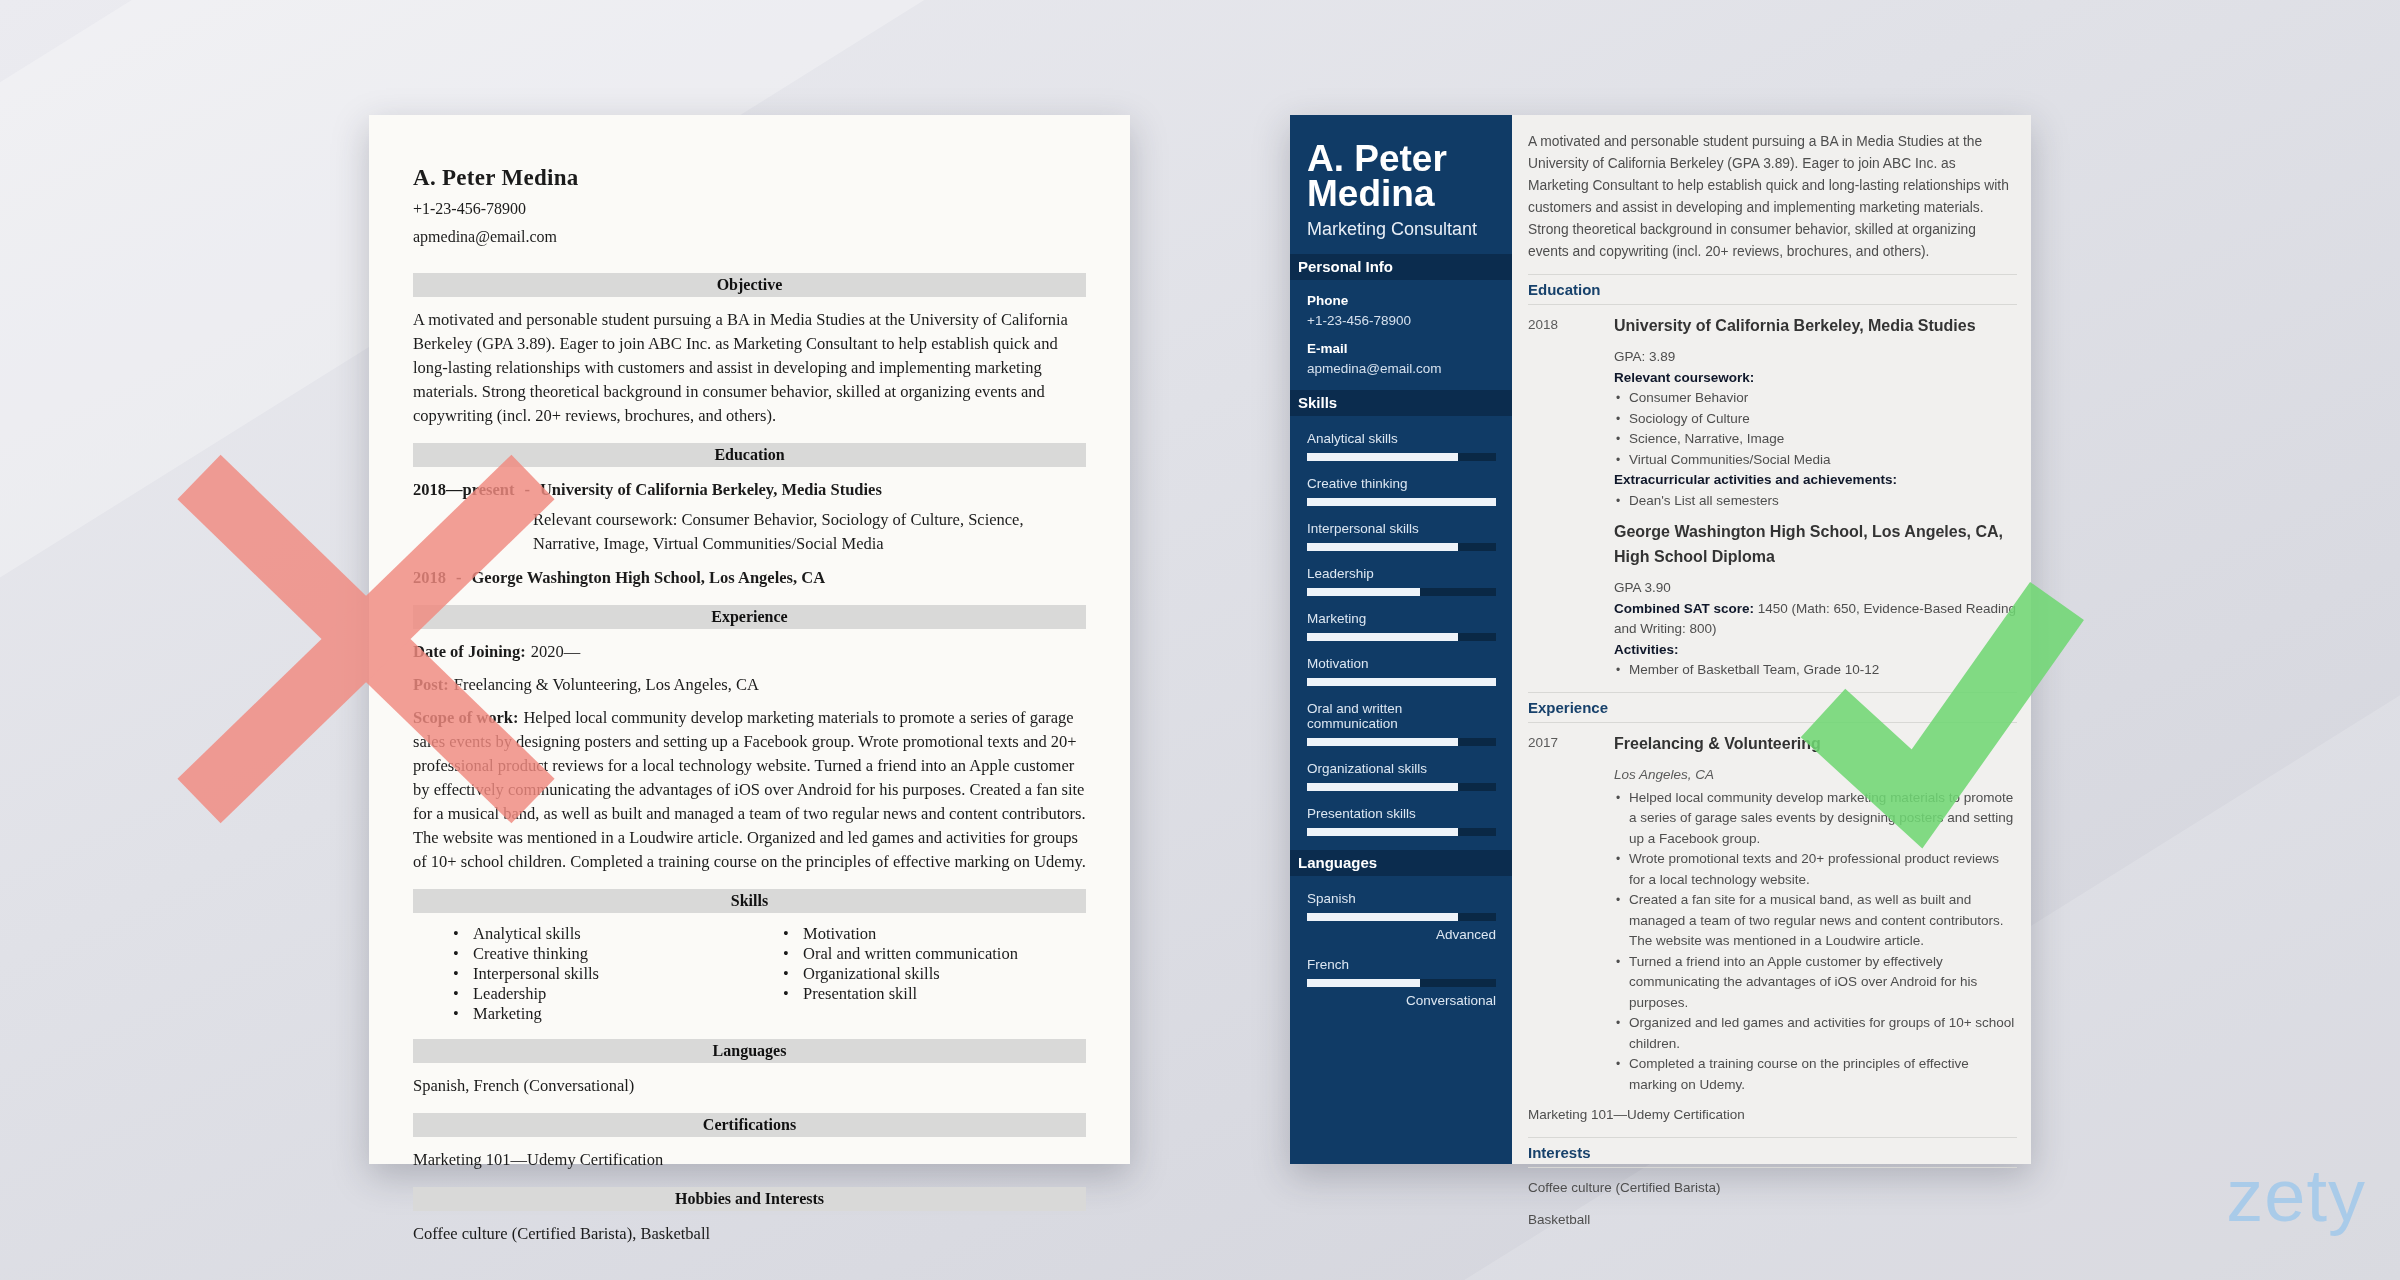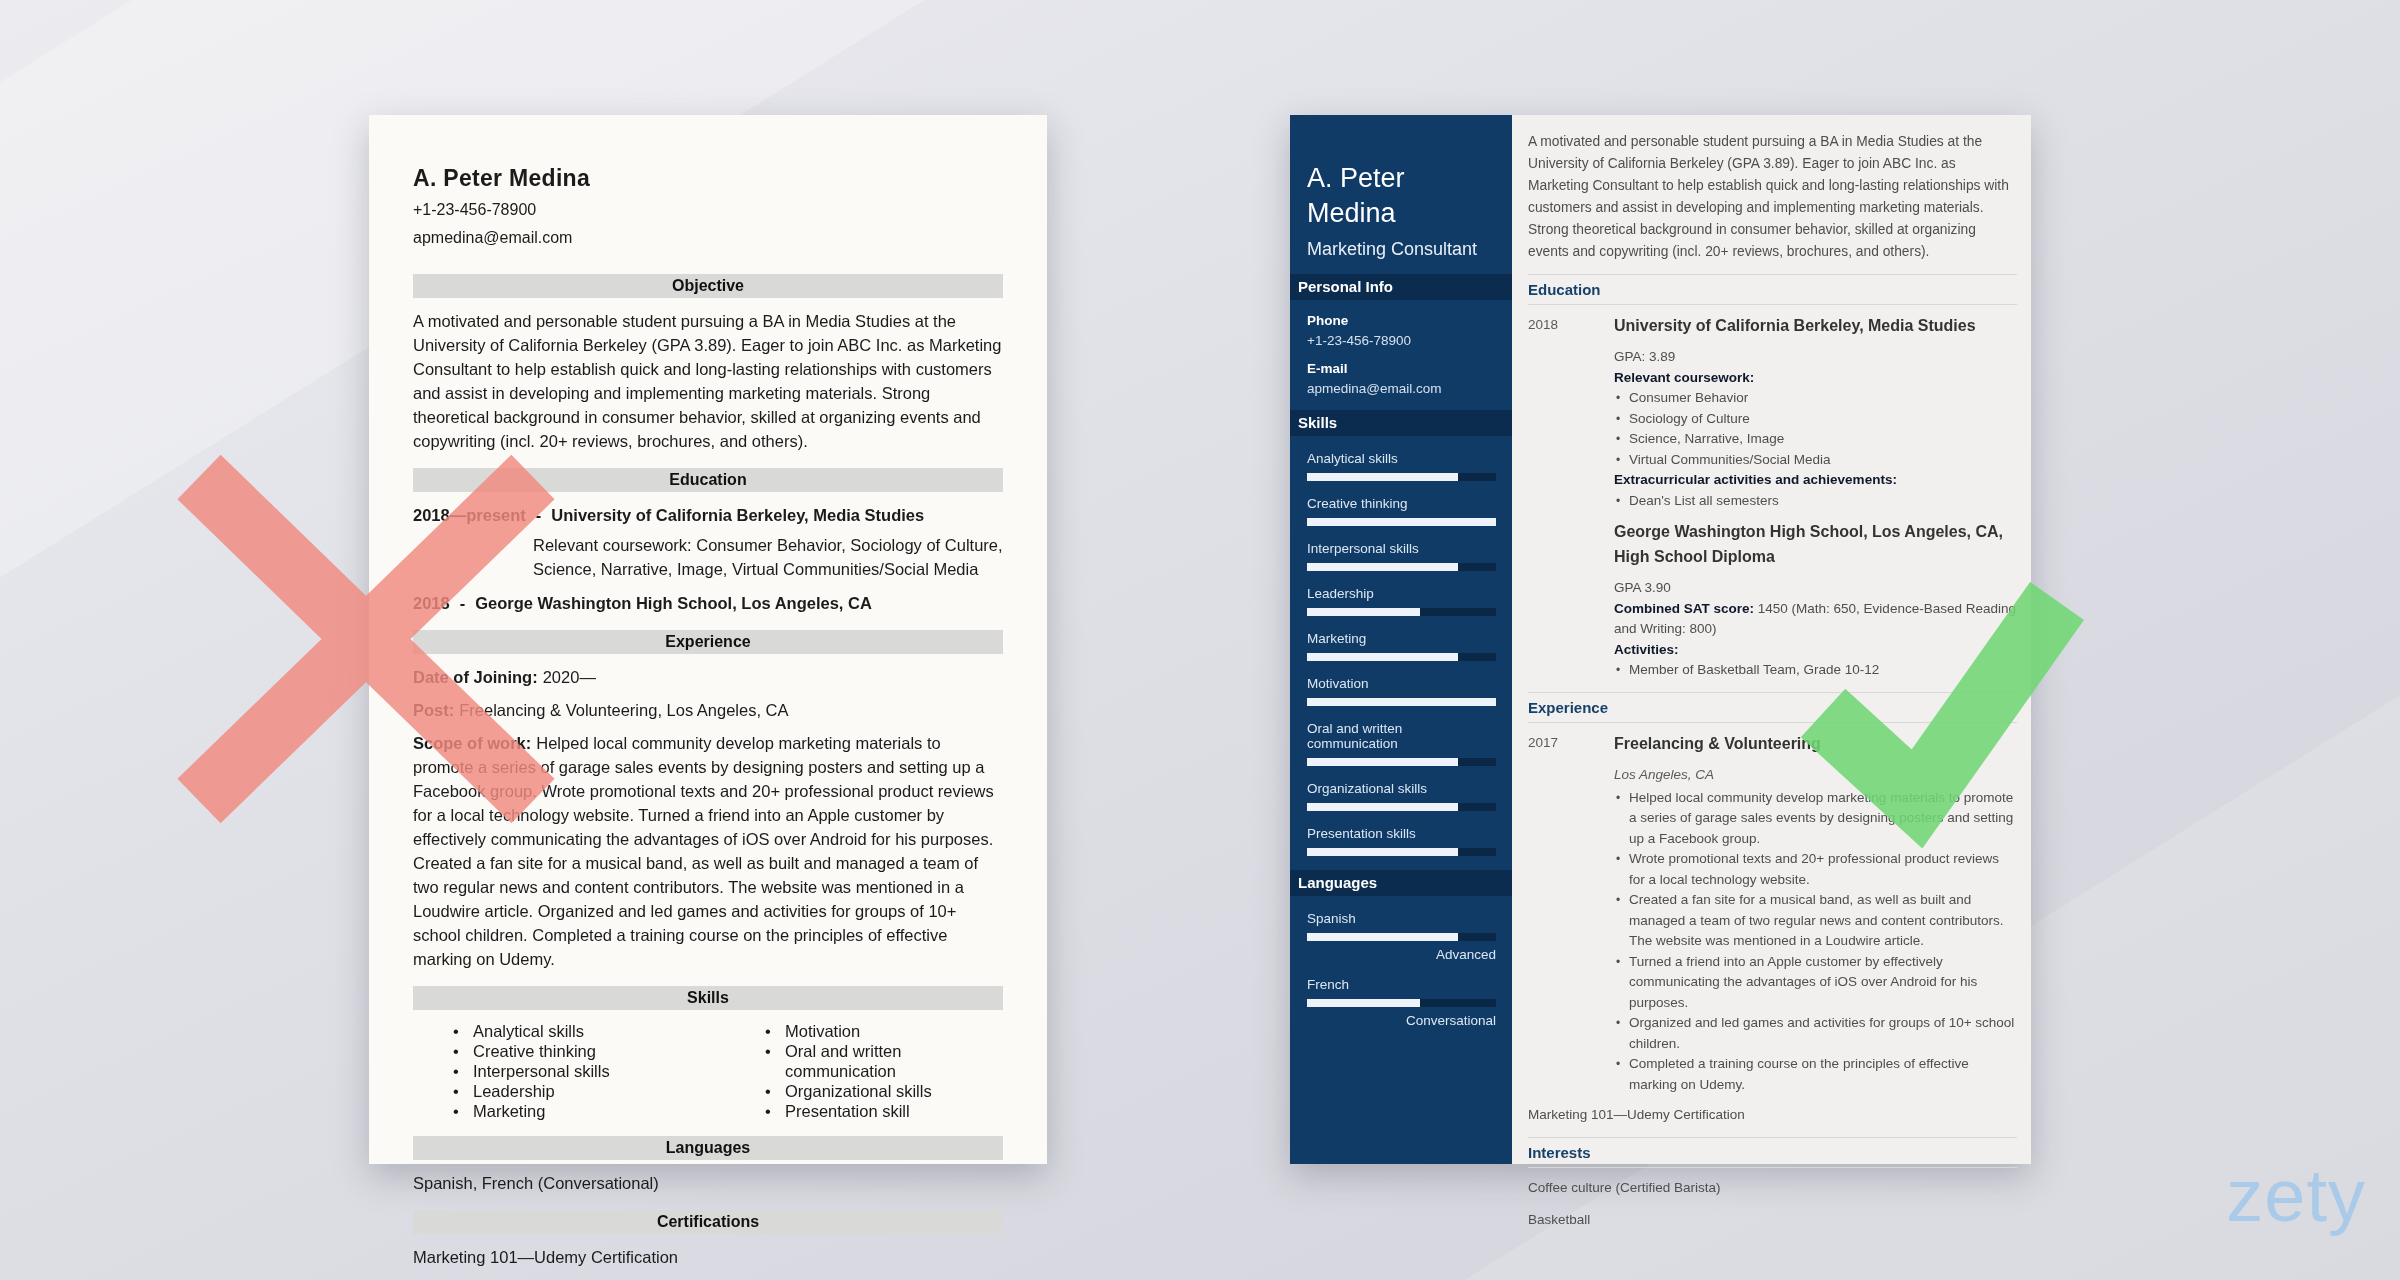--- a/index.html
+++ b/index.html
@@ -8,22 +8,22 @@
 
   .canvas { position:relative; width:2400px; height:1280px; overflow:hidden;
             background:linear-gradient(155deg,#ebebf0 0%,#e0e1e7 40%,#d2d3db 100%); }
   .bg-band { position:absolute; background:rgba(255,255,255,.28); transform:rotate(-32deg); }
   .bg-band.one { width:1600px; height:420px; left:-320px; top:-180px; }
   .bg-band.two { width:1800px; height:500px; right:-420px; bottom:-260px; background:rgba(255,255,255,.16); }
 
   .page { position:absolute; top:115px; height:1049px; box-shadow:0 12px 34px rgba(40,45,60,.25); }
 
   
-  .page-bad { left:369px; width:678px; background:#fbfaf7; color:#1b1b1b;
-              font-family:Liberation Sans, sans-serif; padding:50px 44px 0 44px; }
+  .page-bad { left:369px; width:761px; background:#fbfaf7; color:#1b1b1b;
+              font-family:Liberation Serif, serif; padding:50px 44px 0 44px; }
   .b-name { font-size:23px; font-weight:bold; letter-spacing:.3px; }
   .b-contact { font-size:16px; line-height:21px; margin-top:7px; }
   .b-bar { background:#d9d9d8; text-align:center; font-weight:bold; font-size:16px;
            padding:3px 0; margin:15px 0 11px 0; color:#111; }
   .b-bar.first { margin-top:26px; }
   .b-text { font-size:16.5px; line-height:24px; }
   .b-eduline { font-weight:bold; font-size:16.5px; line-height:24px; margin:6px 0; }
   .b-eduline .sep { margin:0 10px; }
   .b-course { font-size:16.5px; line-height:24px; margin:4px 0 10px 120px; }
   .b-exp-line { font-size:16.5px; line-height:24px; margin:9px 0; }
@@ -31,21 +31,21 @@
   .b-skills { display:flex; margin:4px 0 2px 36px; }
   .b-skills ul { list-style:none; width:330px; }
   .b-skills ul.second { width:auto; }
   .b-skills li { font-size:16.5px; line-height:20px; padding-left:24px; position:relative; }
   .b-skills li::before { content:"\2022"; position:absolute; left:4px; }
 
   
   .page-good { left:1290px; width:741px; background:#f1f0ee; display:flex; }
 
   .sidebar { width:222px; background:#103b66; color:#fff; padding:26px 16px 0 17px; flex-shrink:0; }
-  .sb-name { font-size:27px; font-weight:normal; line-height:35px;margin-top:20px; }
+  .sb-name { font-size:37px; font-weight:bold; line-height:35px; }
   .sb-job { font-size:18px; color:#e9eff7; margin-top:8px; }
   .sb-band { background:#0b2c4e; margin:14px -16px 0 -17px; padding:4px 16px 5px 8px;
              font-weight:bold; font-size:15px; }
   .sb-field { margin-top:13px; }
   .sb-label { font-size:13.5px; font-weight:bold; }
   .sb-value { font-size:13.5px; color:#d6e1ee; margin-top:5px; }
   .sk { margin-top:15px; }
   .sk-label { font-size:13.5px; color:#dde7f2; margin-bottom:7px; }
   .sk-bar { height:8px; background:#0a2845; width:100%; }
   .sk-fill { height:100%; background:#eef3f9; }

